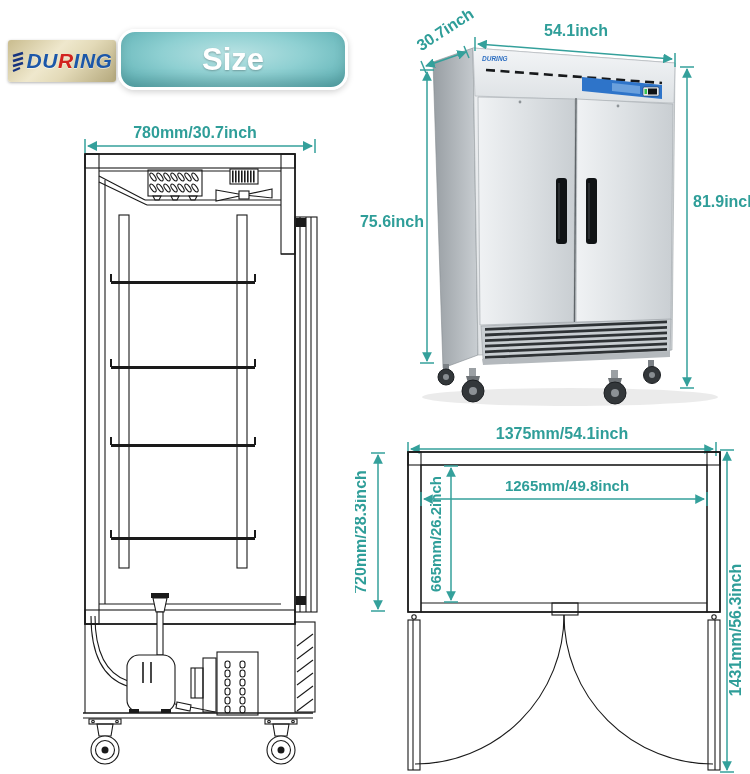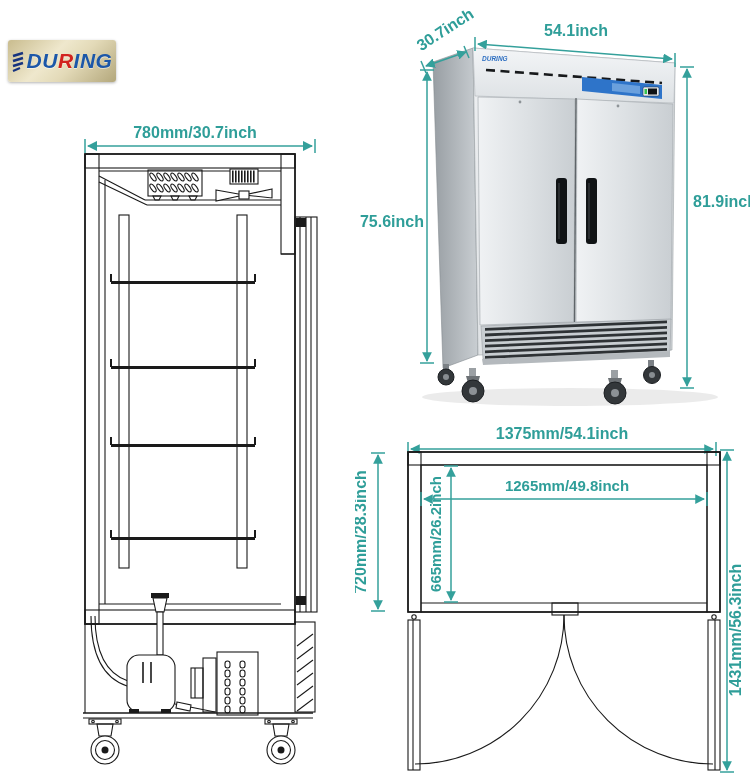--- a/index.html
+++ b/index.html
@@ -37,20 +37,23 @@
 <div class="canvas">
 
   <div class="brand-logo">
     <svg width="13" height="22" viewBox="0 0 13 22">
       <path d="M1,6 L11,3 M1,11 L11,8 M1,16 L11,13" stroke="#16337f" stroke-width="2.4" fill="none"></path>
       <path d="M1,21 L8,18" stroke="#16337f" stroke-width="2" fill="none"></path>
     </svg>
     <span class="brand-text"><span>DU</span><span class="accent">R</span><span>ING</span></span>
   </div>
 
+  <div class="size-badge">
+    <span>Size</span>
+  </div>
 
   <svg class="abs" style="left:75px;top:110px;" width="255" height="664" viewBox="0 0 255 664">
     <defs>
       <pattern id="xh1" width="9" height="9" patternUnits="userSpaceOnUse">
         <rect width="9" height="9" fill="#fff"></rect>
         <path d="M0,0 L9,9 M9,0 L0,9" stroke="#3a3a3a" stroke-width="0.75" fill="none"></path>
       </pattern>
       <pattern id="ho1" width="10" height="9" patternUnits="userSpaceOnUse">
         <rect width="10" height="9" fill="#fff"></rect>
         <rect x="3" y="2.5" width="4" height="4" fill="none" stroke="#111" stroke-width="0.9"></rect>

